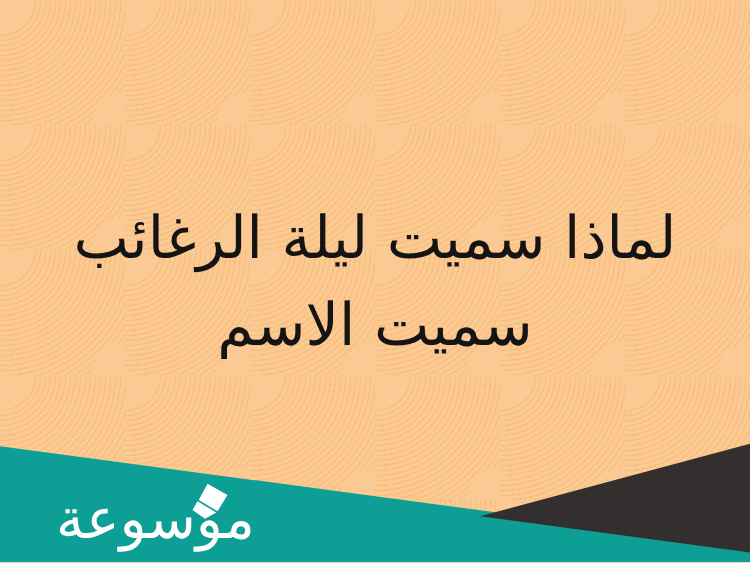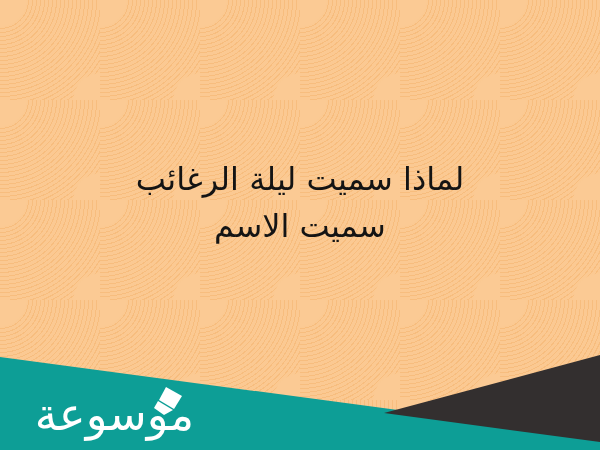--- a/index.html
+++ b/index.html
@@ -45,21 +45,21 @@
 
   
   .headline {
     position: absolute;
     left: 0;
     right: 0;
     top: 156px;
     text-align: center;
     direction: rtl;
     color: #141414;
-    font-size: 32px;
+    font-size: 47px;
     line-height: 1.48;
     font-weight: 400;
     letter-spacing: 0;
     padding: 0 6px;
     box-sizing: border-box;
     z-index: 3;
   }
   .headline .ln { display: block; white-space: nowrap; }
 
   
@@ -76,21 +76,21 @@
     left: 14px;
     bottom: 12px;
     width: 190px;
     height: 56px;
     z-index: 6;
     direction: rtl;
   }
   .logo svg { display: block; width: 100%; height: 100%; overflow: visible; }
   .logo-word {
     position: absolute;
-    right: 10px;
+    right: 0;
     bottom: 1px;
     color: #ffffff;
     font-size: 45px;
     line-height: 1;
     direction: rtl;
     white-space: nowrap;
     letter-spacing: 0px;
     font-family: "DejaVu Sans", "Liberation Sans", sans-serif;
   }
 </style>

